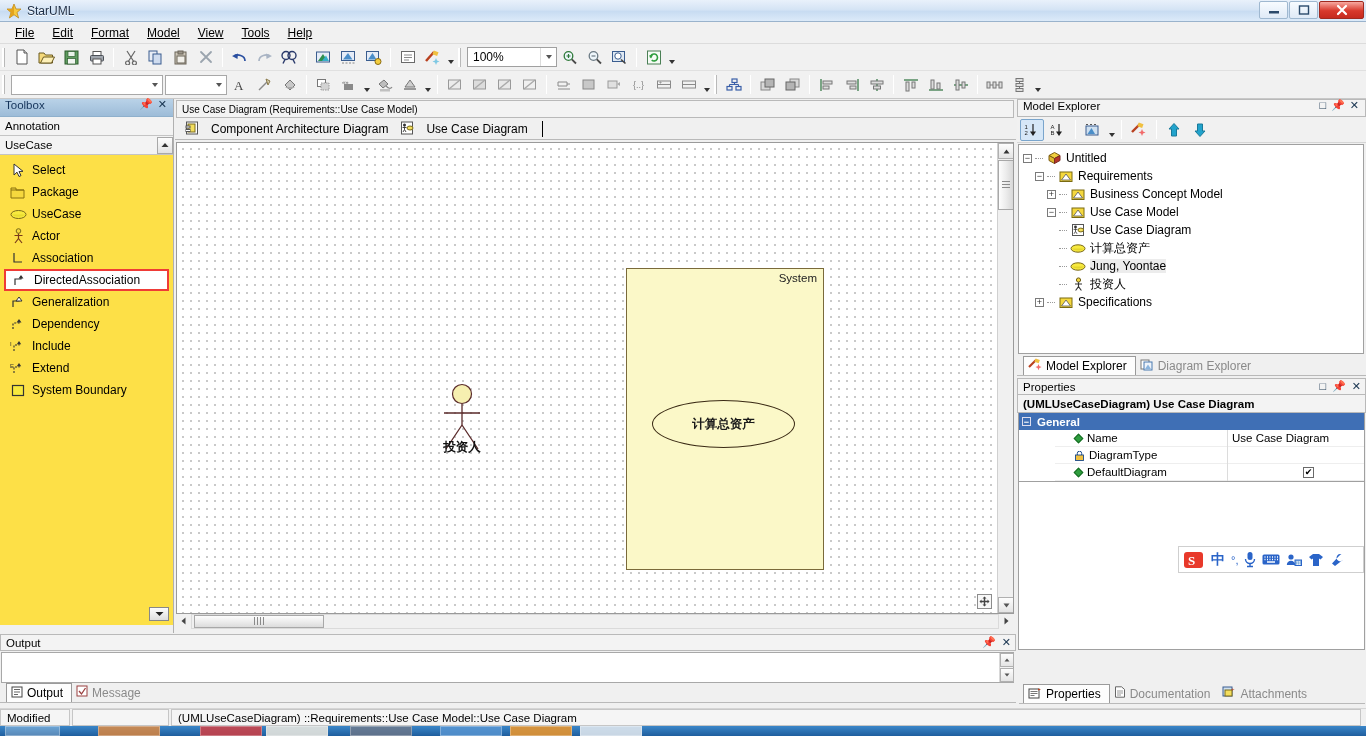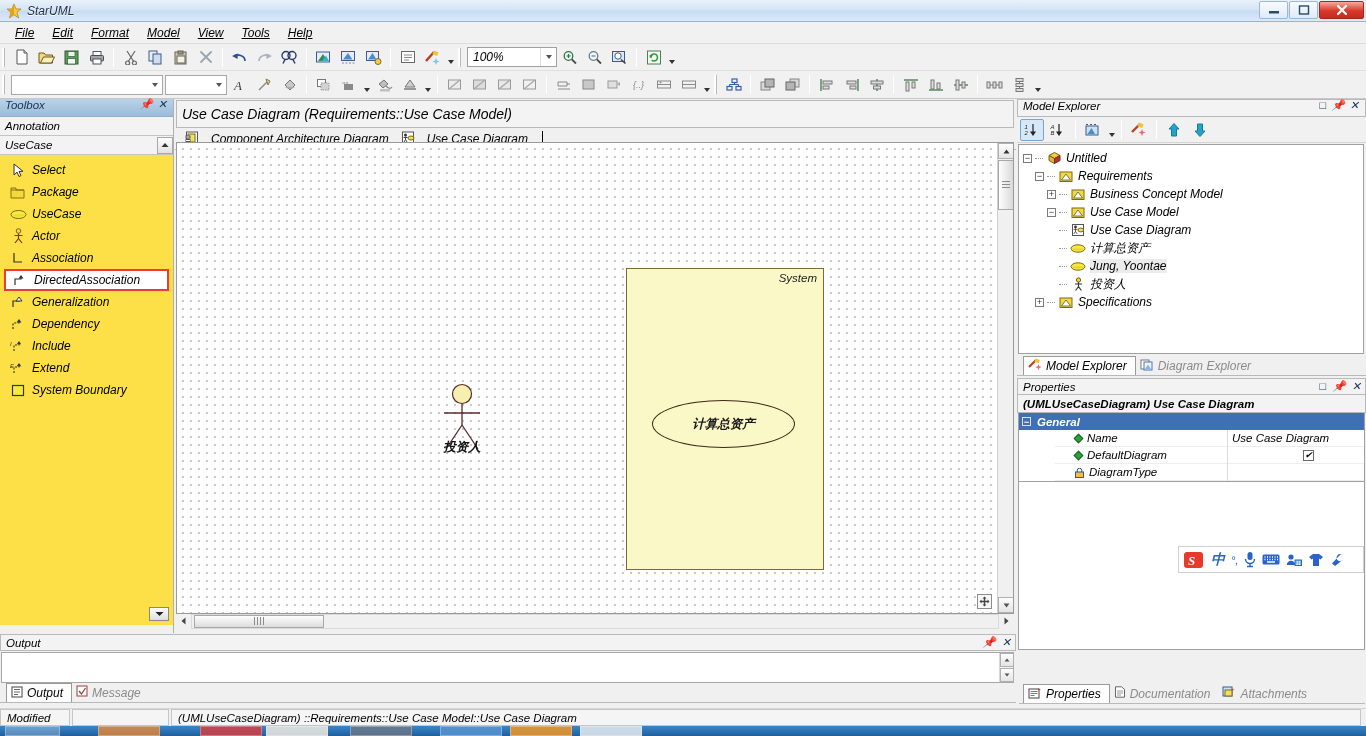--- a/index.html
+++ b/index.html
@@ -4,21 +4,21 @@
 <style>
   * { box-sizing: border-box; }
   html, body {
     margin: 0; padding: 0;
     width: 1366px; height: 736px;
     overflow: hidden;
     font-family: "Liberation Sans", sans-serif;
     font-size: 12px;
     background: #f0f0f0;
   }
-  #app { position: relative; width: 1366px; height: 736px; font-style: italic; }
+  #app { position: relative; width: 1366px; height: 736px; }
 
   
   .titlebar {
     position: absolute; left: 0; top: 0; width: 1366px; height: 22px;
     background: linear-gradient(to bottom, #e9f1fb 0%, #d5e4f5 45%, #c8dcf2 55%, #dceaf9 100%);
     border-bottom: 1px solid #9ab3cc;
     display: flex; align-items: center;
   }
   .title-icon { width: 18px; height: 16px; margin-left: 5px; position: relative; }
   .title-text {
@@ -146,22 +146,22 @@
     background: linear-gradient(to bottom,#fdfdfd,#dedede);
     display:flex;align-items:center;justify-content:center;
   }
 
   
   .center {
     position: absolute; left: 175px; top: 99px; width: 841px; height: 534px;
     background: #f0f0f0;
   }
   .diagram-title {
-    height: 28px; background: #f3f3f3; border: 1px solid #b9b9b9;
-    display: flex; align-items: center; padding-left: 5px; font-size: 14px;
+    height: 18px; background: #f3f3f3; border: 1px solid #b9b9b9;
+    display: flex; align-items: center; padding-left: 5px; font-size: 10px;
     margin: 1px 2px 0 1px;
   }
   .diagram-tabs {
     height: 22px; background: #f0f0f0; display: flex; align-items: flex-end;
     padding-left: 6px; border-bottom: 1px solid #b9b9b9;
   }
   .dtab {
     height: 20px; display: flex; align-items: center; gap: 12px;
     padding: 0 8px 0 4px; font-size: 12px; color: #000;
     background: #f0f0f0;
@@ -1300,39 +1300,39 @@
       <div class="prop-row">
         <span class="prop-name">
           <span class="diamond"></span>
           <span>Name</span>
         </span>
         <span class="prop-val">Use Case Diagram</span>
       </div>
 
       <div class="prop-row">
         <span class="prop-name">
-          <span class="diamond"></span>
-          <span>DefaultDiagram</span>
-        </span>
-        <span class="prop-val" style="padding-left:0;">
-          <span class="chk">✔</span>
-        </span>
-      </div>
-
-      <div class="prop-row">
-        <span class="prop-name">
           <span class="lock">
             <svg width="9" height="10">
                 <rect x="0.5" y="4" width="8" height="5.5" fill="#f0c040" stroke="#1a4a8a" stroke-width="0.9"></rect>
                 <path d="M2.3,4 v-1.6 a2.2,2.2 0 0 1 4.4,0 v1.6" fill="none" stroke="#1a4a8a" stroke-width="1"></path>
               </svg>
           </span>
           <span>DiagramType</span>
         </span>
         <span class="prop-val"></span>
+      </div>
+
+      <div class="prop-row">
+        <span class="prop-name">
+          <span class="diamond"></span>
+          <span>DefaultDiagram</span>
+        </span>
+        <span class="prop-val" style="padding-left:0;">
+          <span class="chk">✔</span>
+        </span>
       </div>
     </div>
 
     <div class="props-blank"></div>
   </div>
 
   <div class="ime">
     <span class="ime-item">
       <svg width="22" height="20">
           <rect x="1" y="2" width="19" height="16" rx="3" fill="#e8392a"></rect>

